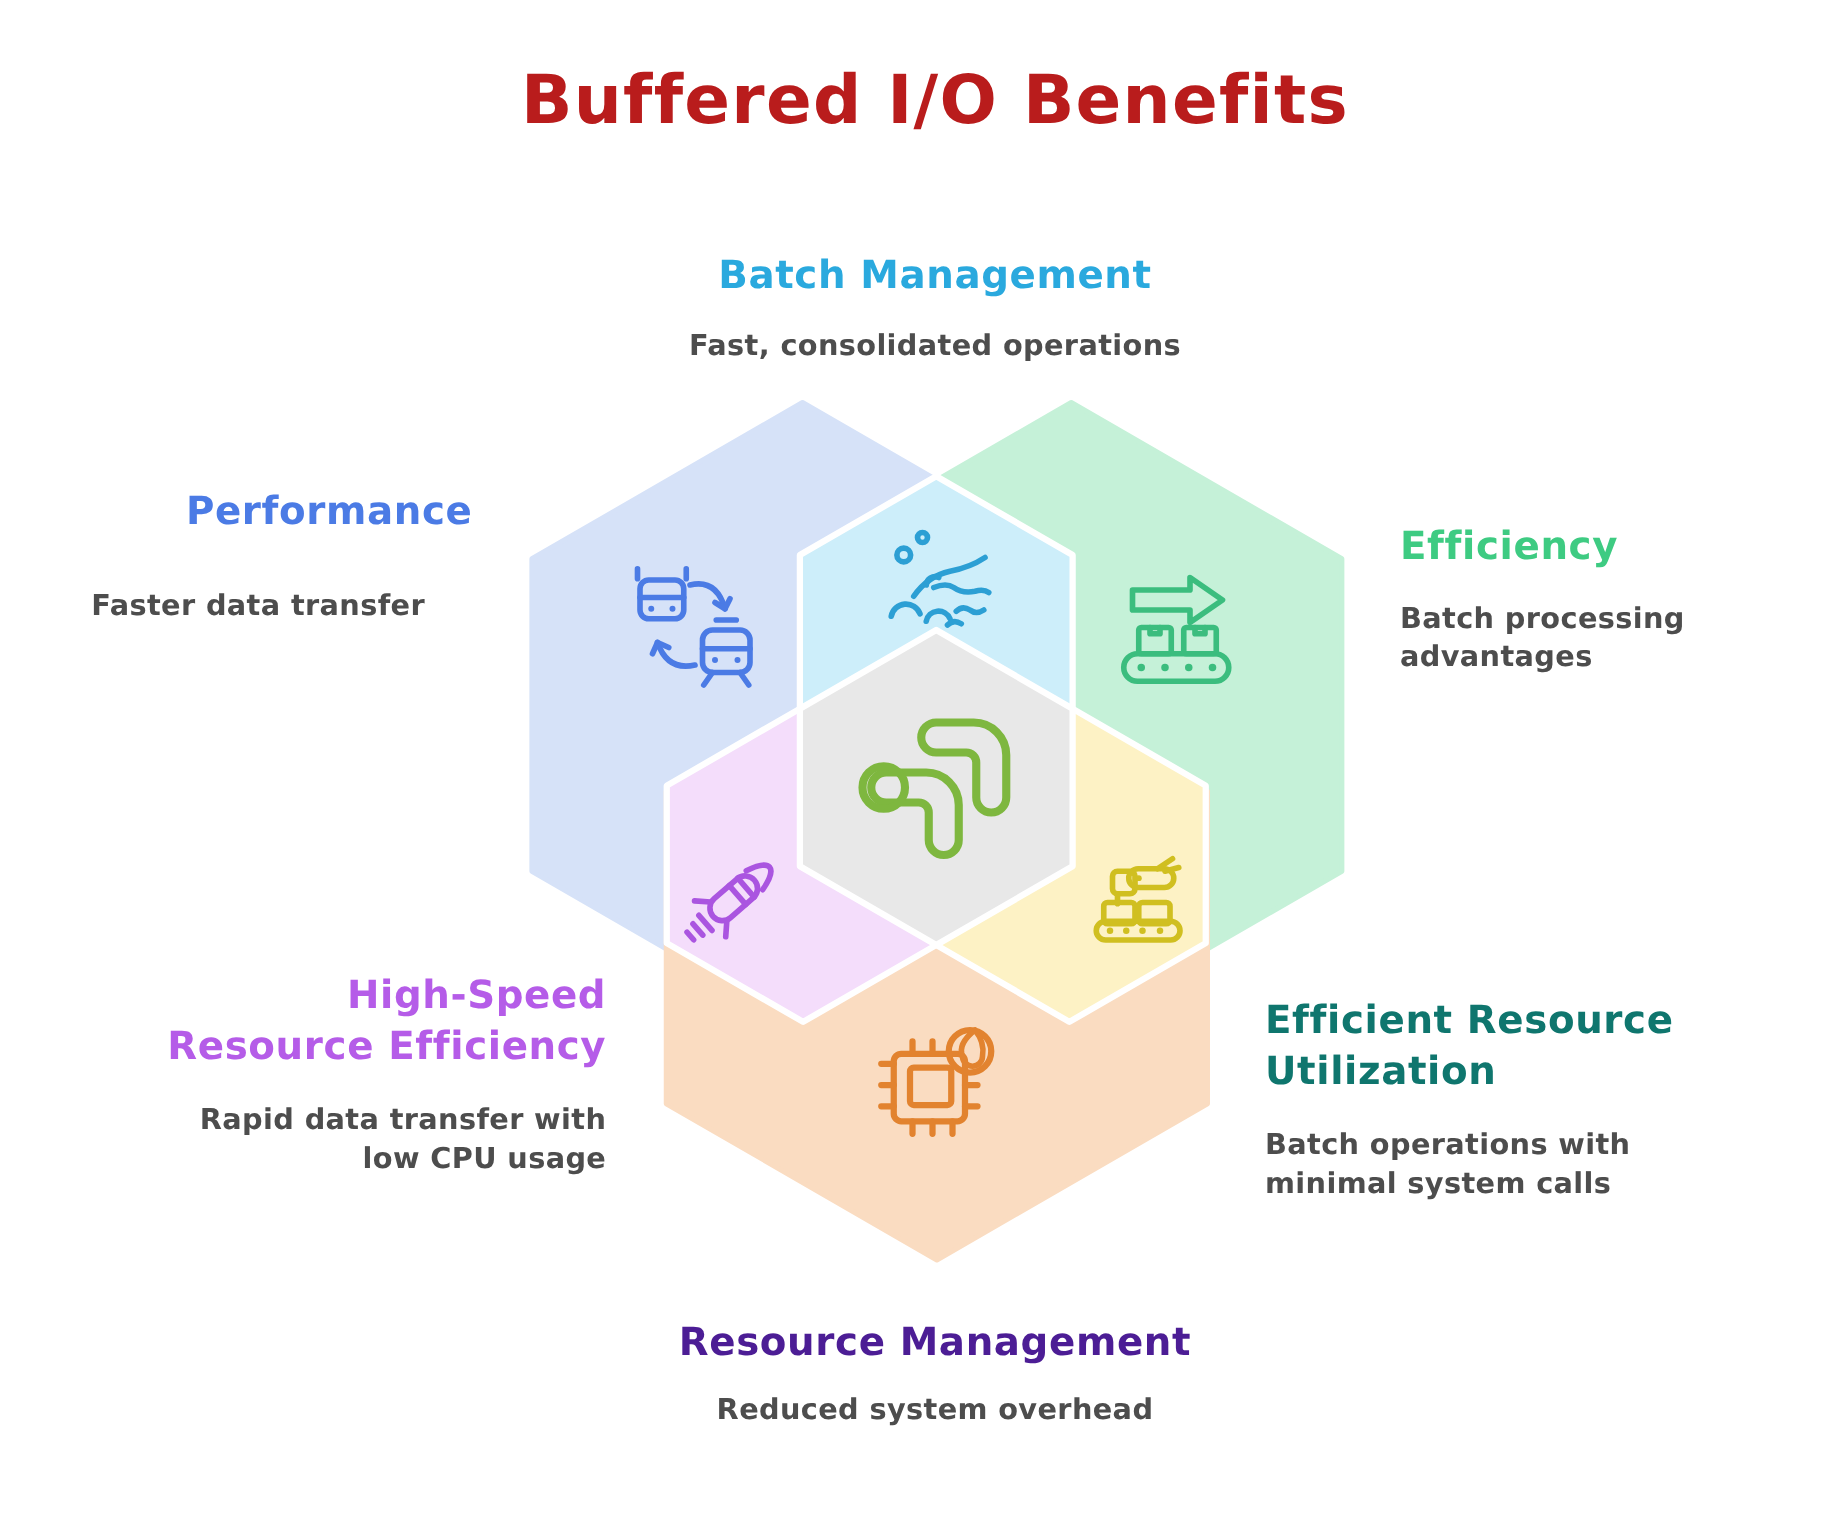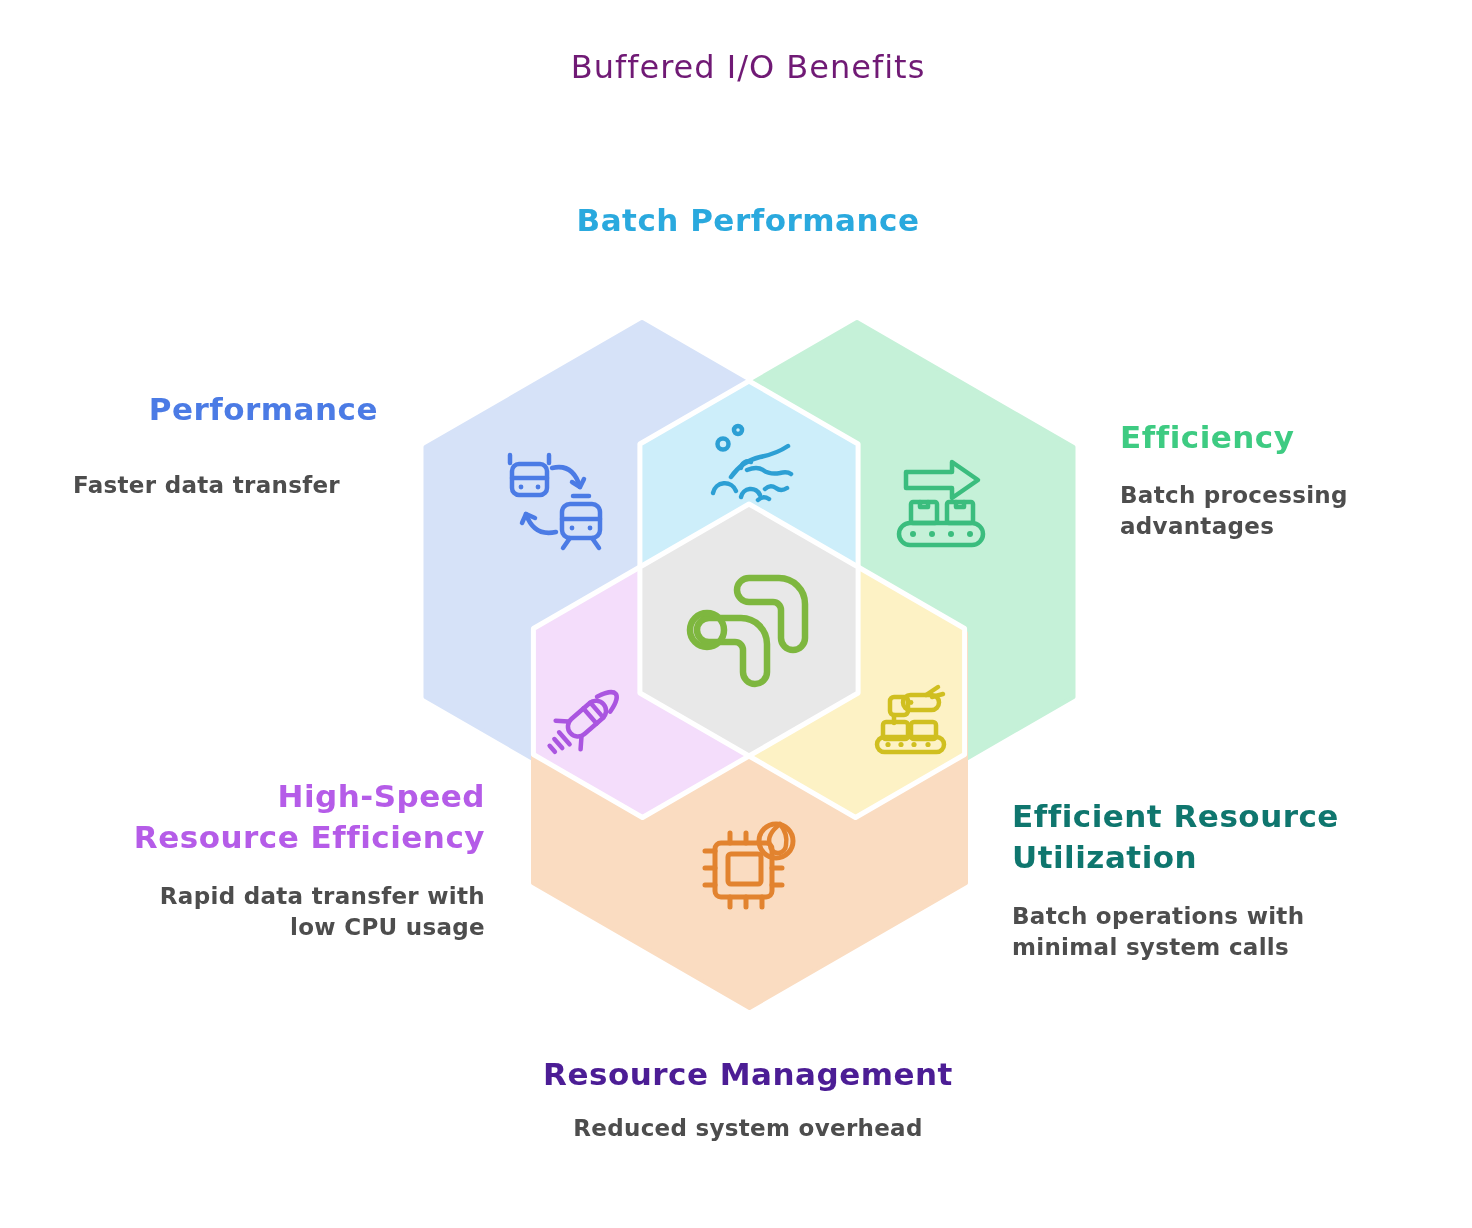--- a/index.html
+++ b/index.html
@@ -5,21 +5,21 @@
   html,body{margin:0;padding:0;}
   body{
     width:1472px;height:1228px;position:relative;background:#ffffff;
     font-family:"DejaVu Sans", sans-serif;overflow:hidden;
   }
   .stage{position:absolute;inset:0;}
   svg.diagram{position:absolute;left:0;top:0;}
   .txt{position:absolute;white-space:nowrap;}
   .center{left:24px;right:0;text-align:center;}
   .title{
-    font-size:32px;font-weight:400;color:#701a75;letter-spacing:1px;
+    font-size:54px;font-weight:700;color:#b91c1c;letter-spacing:1px;
   }
   .label{
     font-size:31px;font-weight:700;line-height:41px;letter-spacing:0.5px;
   }
   .desc{
     font-size:23px;font-weight:600;line-height:31px;color:#4d4d4d;letter-spacing:0.3px;
   }
   .c-batch{color:#2aa9de;}
   .c-perf{color:#4b7be5;}
   .c-eff{color:#3ecb82;}
@@ -130,21 +130,22 @@
 
     <g fill="none" stroke-width="6.5" stroke-linecap="round" stroke-linejoin="round" stroke="#7eb73f">
       <path d="M749 578 H779 A26 26 0 0 1 805 604 V638 A12 12 0 0 1 781 638 V610 A8 8 0 0 0 773 602 H749 A12 12 0 0 1 749 578 Z"></path>
       <path d="M709 618 H741 A26 26 0 0 1 767 644 V672 A12 12 0 0 1 743 672 V650 A8 8 0 0 0 735 642 H709 A12 12 0 0 1 709 618 Z"></path>
       <circle cx="707" cy="630" r="17"></circle>
     </g>
   </svg>
 
   <div class="txt title center" style="top:48px">Buffered I/O Benefits</div>
 
-  <div class="txt label center c-batch" style="top:200px">Batch Performance</div>
+  <div class="txt label center c-batch" style="top:200px">Batch Management</div>
+  <div class="txt desc center" style="top:262px">Fast, consolidated operations</div>
 
   <div class="txt label align-right c-perf" style="top:389px;right:1094px">Performance</div>
   <div class="txt desc align-right" style="top:470px;right:1132px">Faster data transfer</div>
 
   <div class="txt label align-left c-eff" style="top:397px;left:1120px">Efficiency</div>
   <div class="txt desc align-left" style="top:460px;left:1120px">
     <span>Batch processing</span><br>
     <span>advantages</span>
   </div>
 

